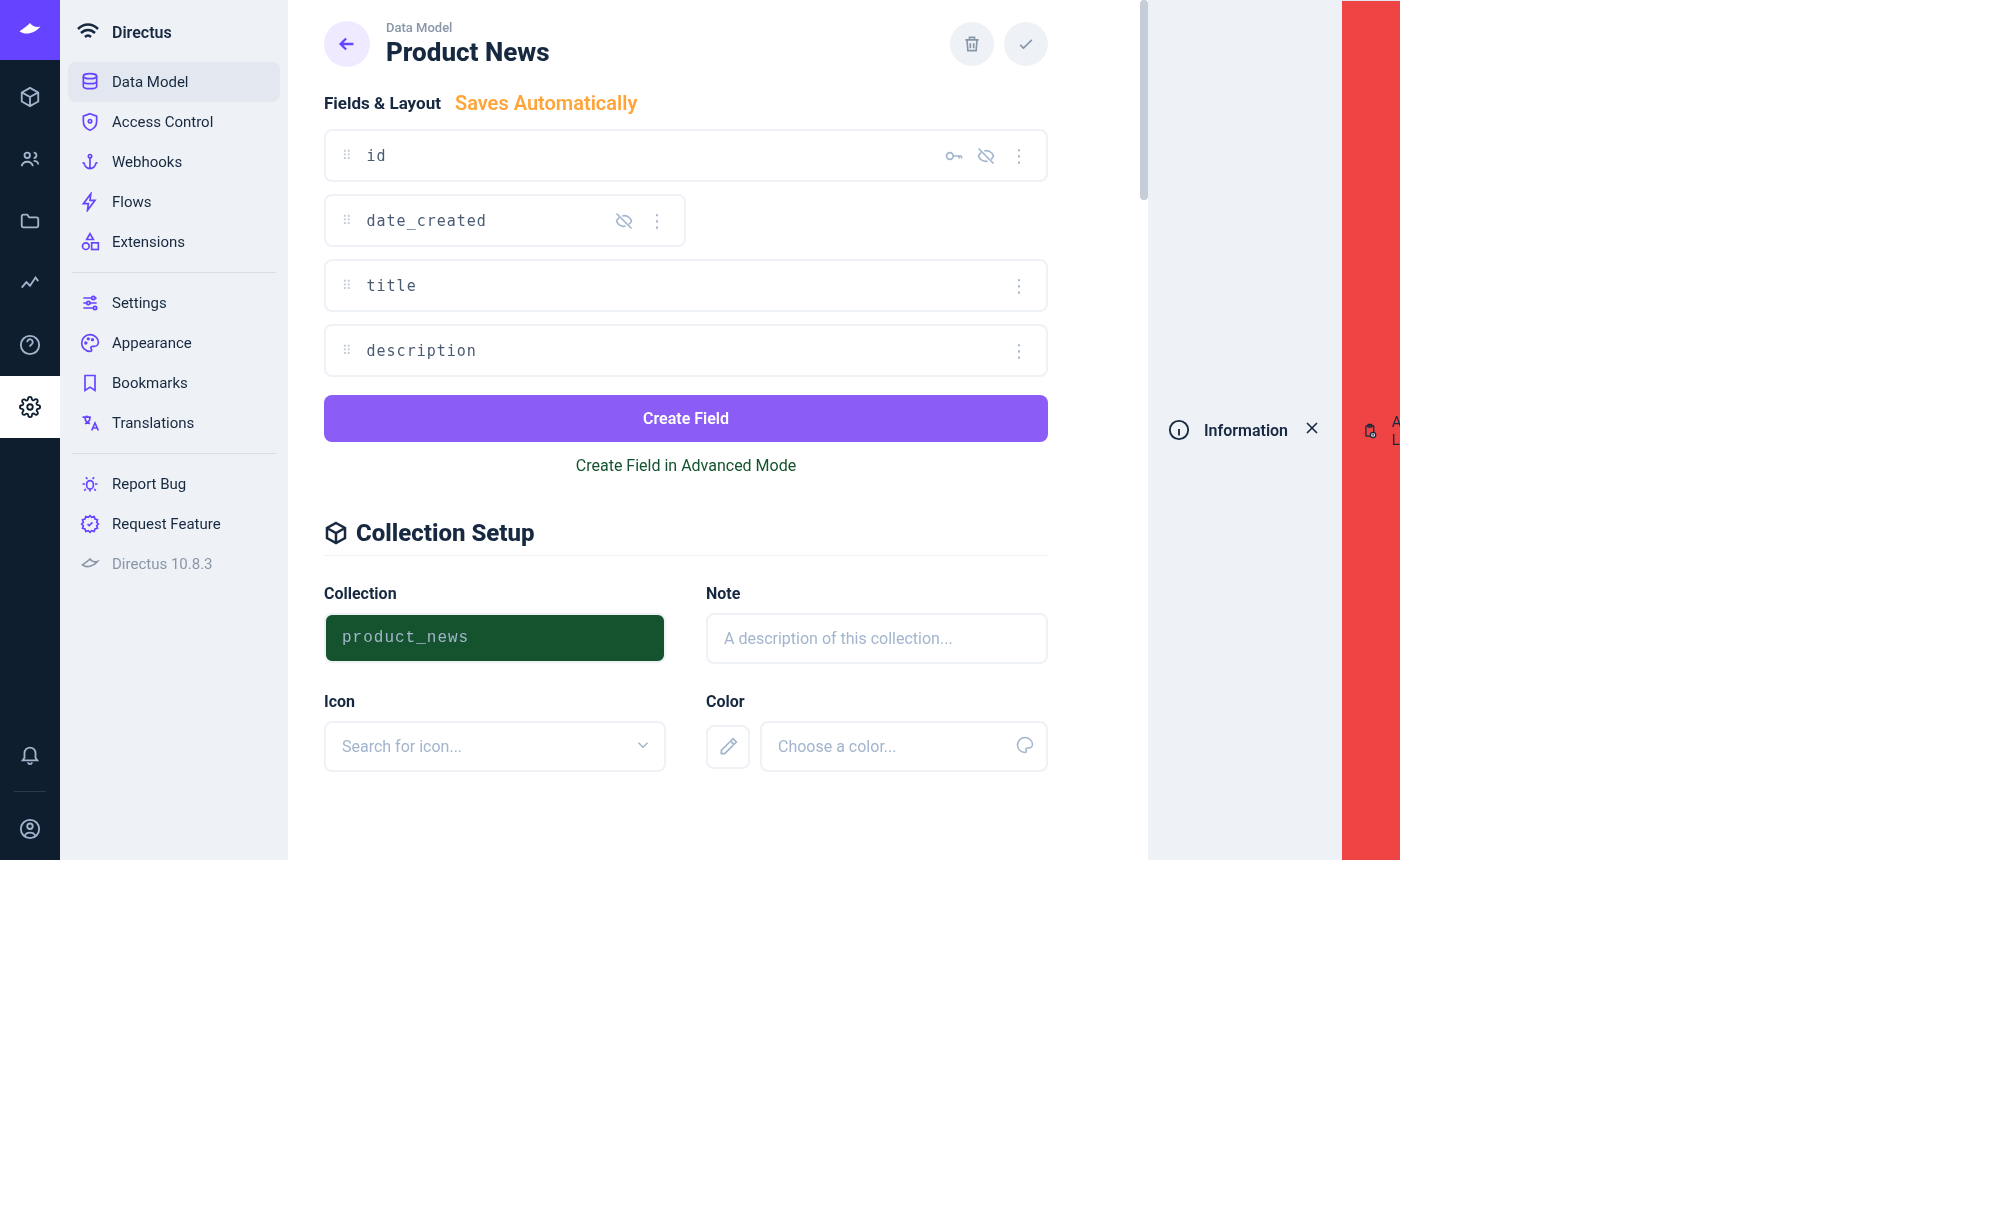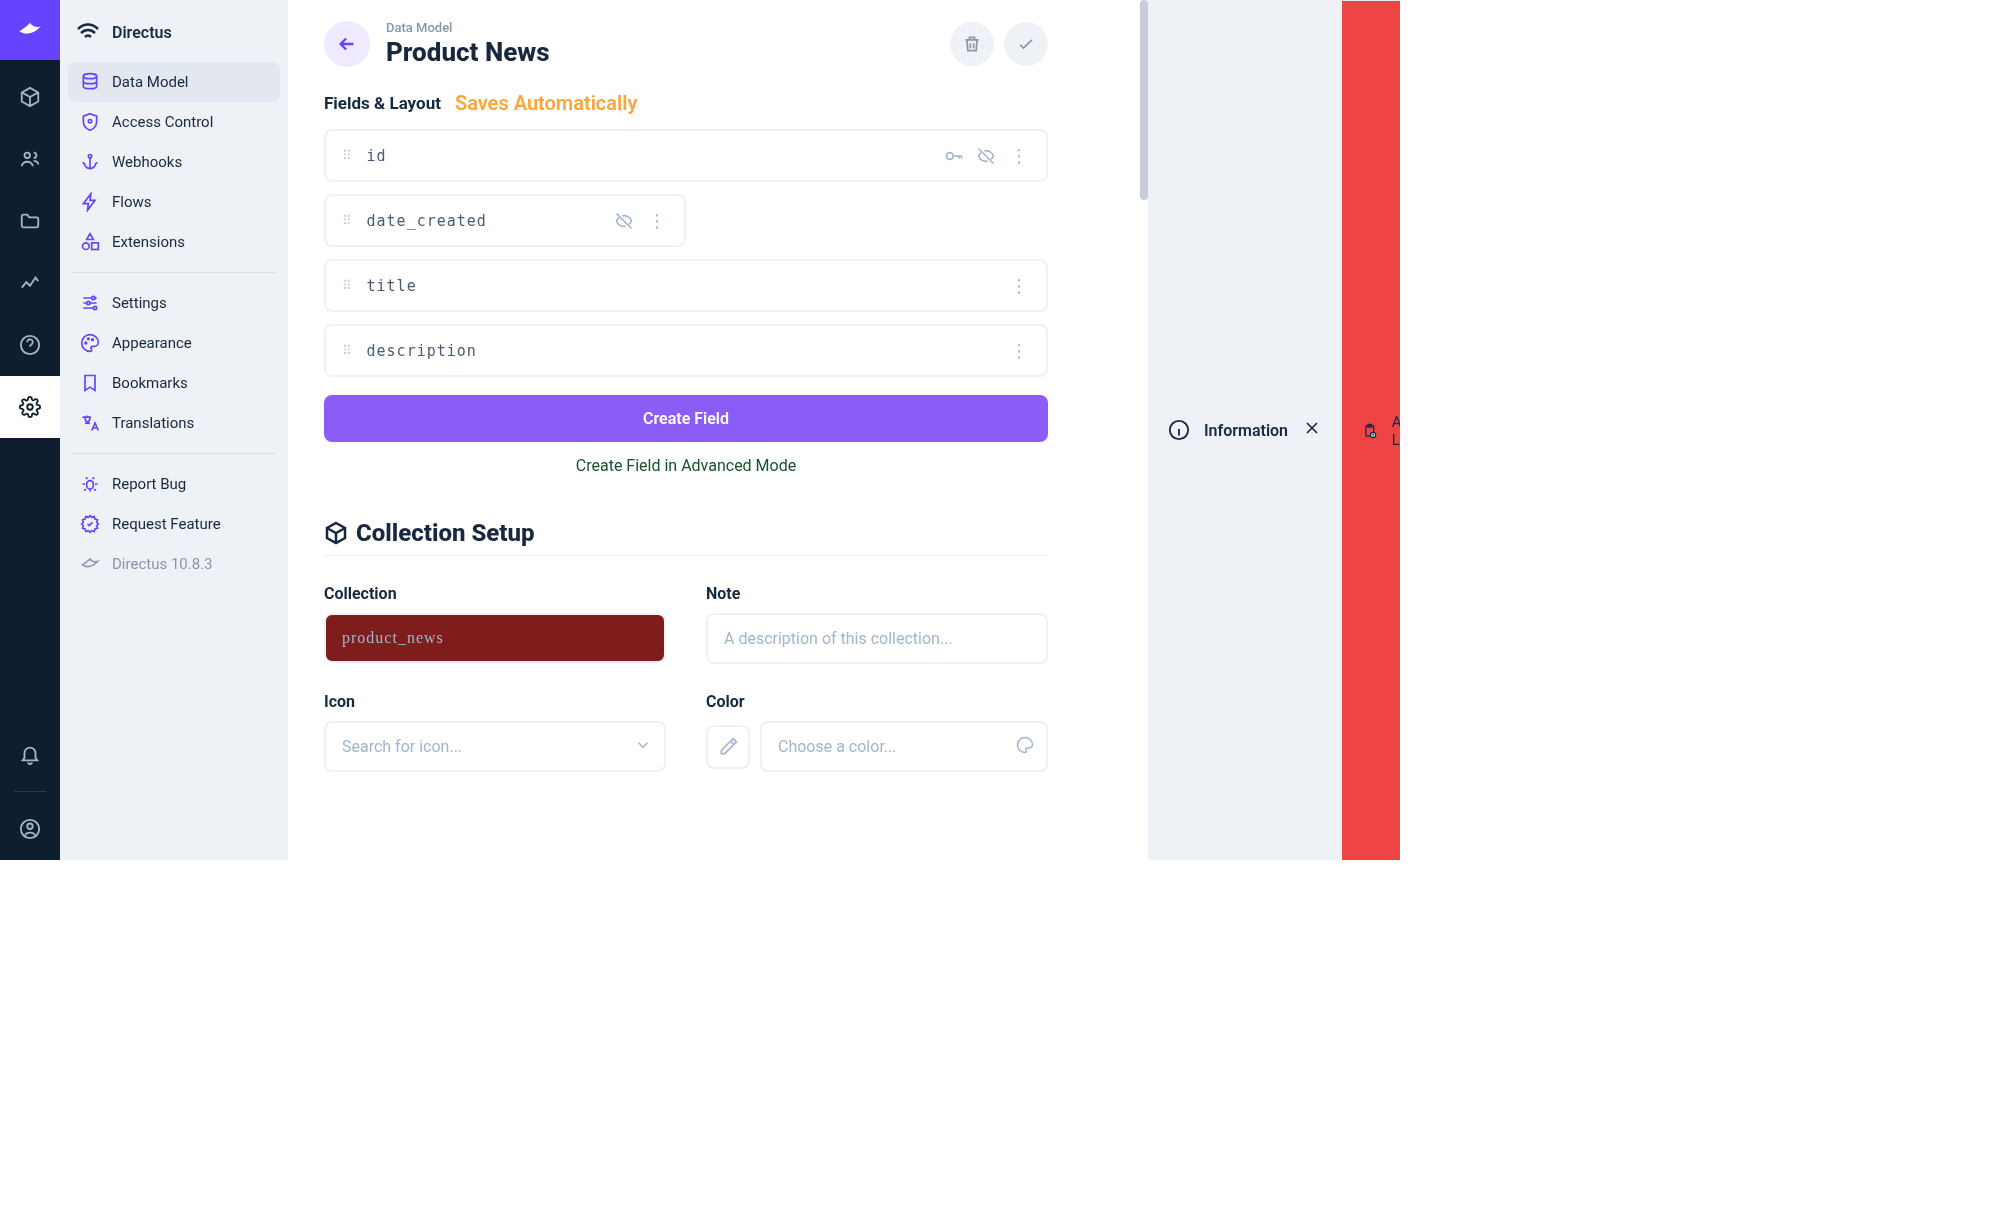--- a/index.html
+++ b/index.html
@@ -45,21 +45,21 @@
 .dots{color:#a2b5cd;font-size:18px;cursor:pointer;padding:0 2px}
 .create-btn{width:100%;background:#8b5cf6;color:#fff;border:none;border-radius:8px;padding:14px;font-size:16px;font-weight:600;cursor:pointer;margin-top:6px}
 .adv-link{text-align:center;color:#14532d;font-size:16px;margin-top:14px;cursor:pointer}
 .setup-header{display:flex;align-items:center;gap:8px;font-size:24px;font-weight:800;color:#172940;margin-top:44px;margin-bottom:8px}
 .setup-header svg{stroke:#172940;fill:none;stroke-width:2.5}
 .thin-divider{height:1px;background:#eef1f6;margin-bottom:28px}
 .form-grid{display:grid;grid-template-columns:1fr 1fr;gap:28px 40px}
 .form-label{font-size:16px;font-weight:700;color:#172940;margin-bottom:10px;display:block}
 .form-input{width:100%;border:2px solid #eef1f6;border-radius:8px;padding:14px 16px;font-size:16px;color:#172940;font-family:inherit}
 .form-input::placeholder{color:#a2b5cd}
-.form-input.disabled{background:#7f1d1d;color:#a2b5cd;font-family:Liberation Serif, serif;letter-spacing:1px}
+.form-input.disabled{background:#14532d;color:#a2b5cd;font-family:Liberation Mono, monospace;letter-spacing:1px}
 .input-wrap{position:relative}
 .input-icon-r{position:absolute;right:14px;top:50%;transform:translateY(-50%)}
 .input-icon-r svg{stroke:#a2b5cd;fill:none;stroke-width:2}
 .color-wrap{display:flex;gap:10px;align-items:center}
 .color-swatch{width:44px;height:44px;border:2px solid #eef1f6;border-radius:8px;display:flex;align-items:center;justify-content:center}
 .color-swatch svg{stroke:#a2b5cd;fill:none;stroke-width:2}
 .color-input{flex:1}
 .scrollbar-track{width:8px;background:transparent;position:absolute;right:0;top:0;height:100%}
 .scrollbar-thumb{width:8px;background:#c5cdd8;border-radius:4px;height:200px;position:absolute;top:0;right:0}
 .info-panel{width:252px;background:#eef1f6;display:flex;flex-direction:row}

